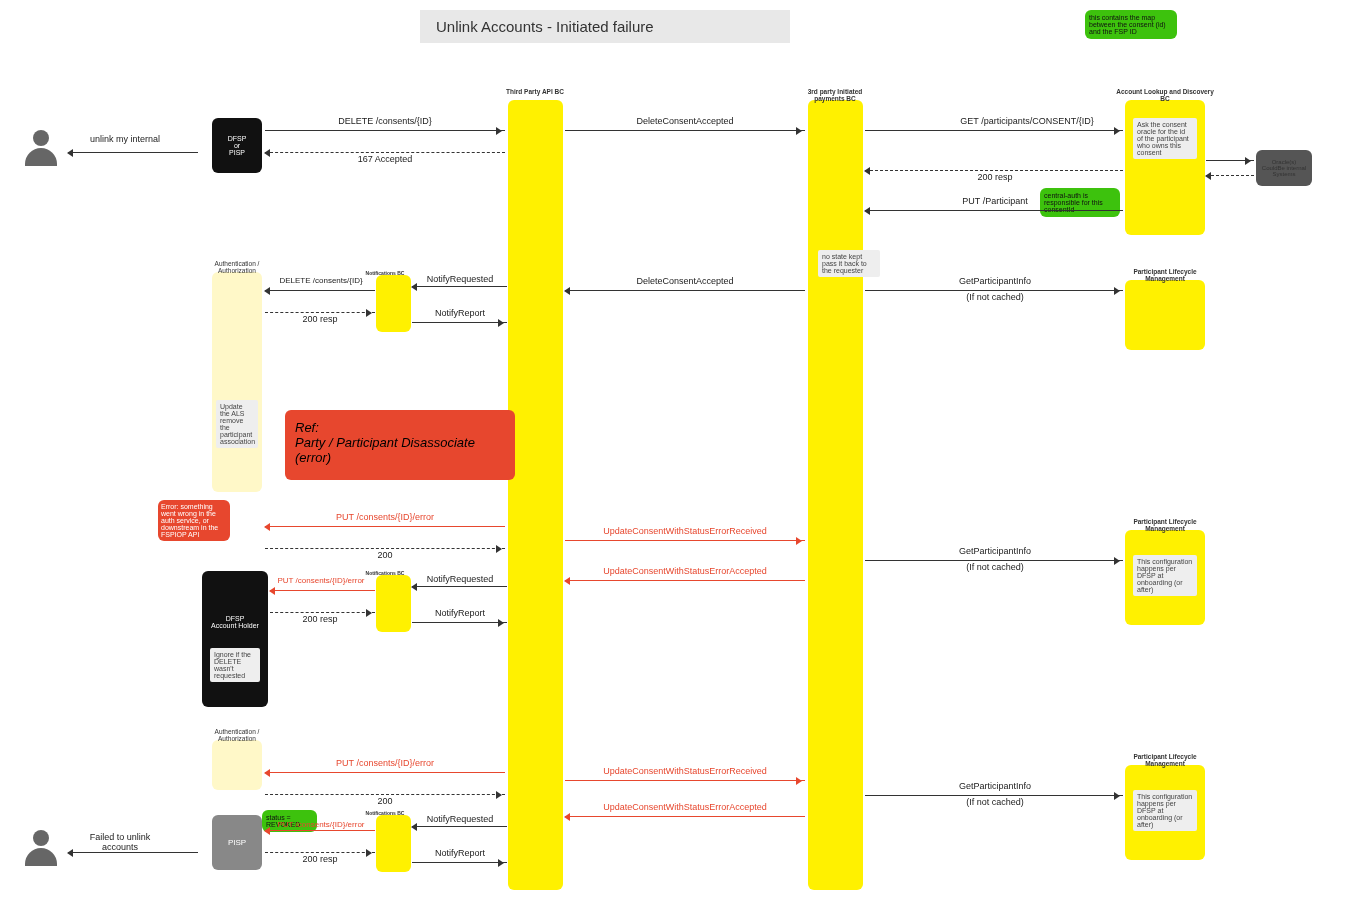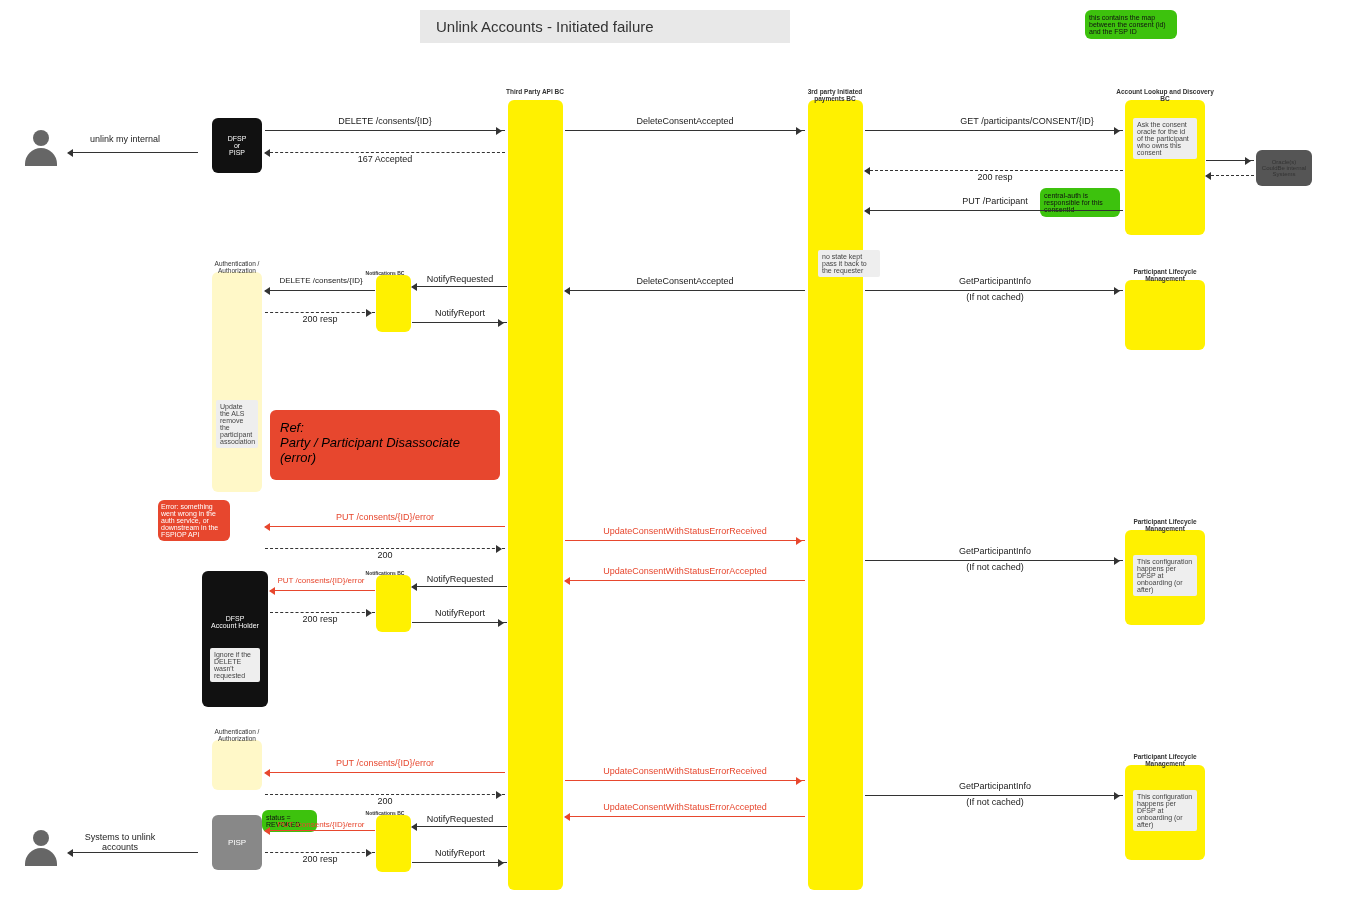--- a/index.html
+++ b/index.html
@@ -33,21 +33,21 @@
 
 <div class="title">Unlink Accounts - Initiated failure</div>
 
 <div class="box green" style="left:1085px;top:10px;width:92px">this contains the map between the consent (id) and the FSP ID</div>
 
 <div class="user" style="left:25px;top:130px"></div>
 <div class="lbl" style="left:70px;top:134px;width:110px">unlink my internal</div>
 <div class="arrow left" style="left:68px;top:152px;width:130px"></div>
 
 <div class="user" style="left:25px;top:830px"></div>
-<div class="lbl" style="left:75px;top:832px;width:90px">Systems to unlink accounts</div>
+<div class="lbl" style="left:75px;top:832px;width:90px">Failed to unlink accounts</div>
 <div class="arrow left" style="left:68px;top:852px;width:130px"></div>
 
 <div class="box black" style="left:212px;top:118px;width:50px;height:55px;font-size:7px;display:flex;align-items:center;justify-content:center;text-align:center">
     <span style="white-space:pre-line">DFSP
 or
 PISP</span>
   </div>
 
 <div class="box yellow" style="left:508px;top:100px;width:55px;height:790px"></div>
 <div class="lbl tiny" style="left:500px;top:88px;width:70px;font-weight:bold">Third Party API BC</div>
@@ -72,21 +72,21 @@
 <div class="lbl tiny" style="left:1120px;top:753px;width:90px;font-weight:bold">Participant Lifecycle Management</div>
 <div class="note" style="position:absolute;left:1133px;top:790px;width:64px">This configuration happens per DFSP at onboarding (or after)</div>
 
 <div class="box paleyellow" style="left:212px;top:272px;width:50px;height:220px"></div>
 <div class="lbl tiny" style="left:205px;top:260px;width:64px">Authentication / Authorization</div>
 <div class="note" style="position:absolute;left:216px;top:400px;width:42px">Update the ALS remove the participant association</div>
 
 <div class="box paleyellow" style="left:212px;top:740px;width:50px;height:50px"></div>
 <div class="lbl tiny" style="left:205px;top:728px;width:64px">Authentication / Authorization</div>
 
-<div class="box red" style="left:270px;top:410px;width:230px;height:70px;padding:10px;font-size:13px;white-space:pre-line">Ref:
+<div class="box red" style="left:285px;top:410px;width:230px;height:70px;padding:10px;font-size:13px;white-space:pre-line">Ref:
 Party / Participant Disassociate (error)</div>
 
 <div class="box" style="left:158px;top:500px;width:72px;background:#e7472e;color:#fff;font-size:7px;padding:3px">Error: something went wrong in the auth service, or downstream in the FSPIOP API</div>
 
 <div class="box black" style="left:202px;top:571px;width:66px;height:136px;font-size:7px;text-align:center">
   <div style="margin-top:40px;white-space:pre-line">DFSP
 Account Holder</div>
 </div>
 <div class="note" style="position:absolute;left:210px;top:648px;width:50px">Ignore if the DELETE wasn't requested</div>
 

